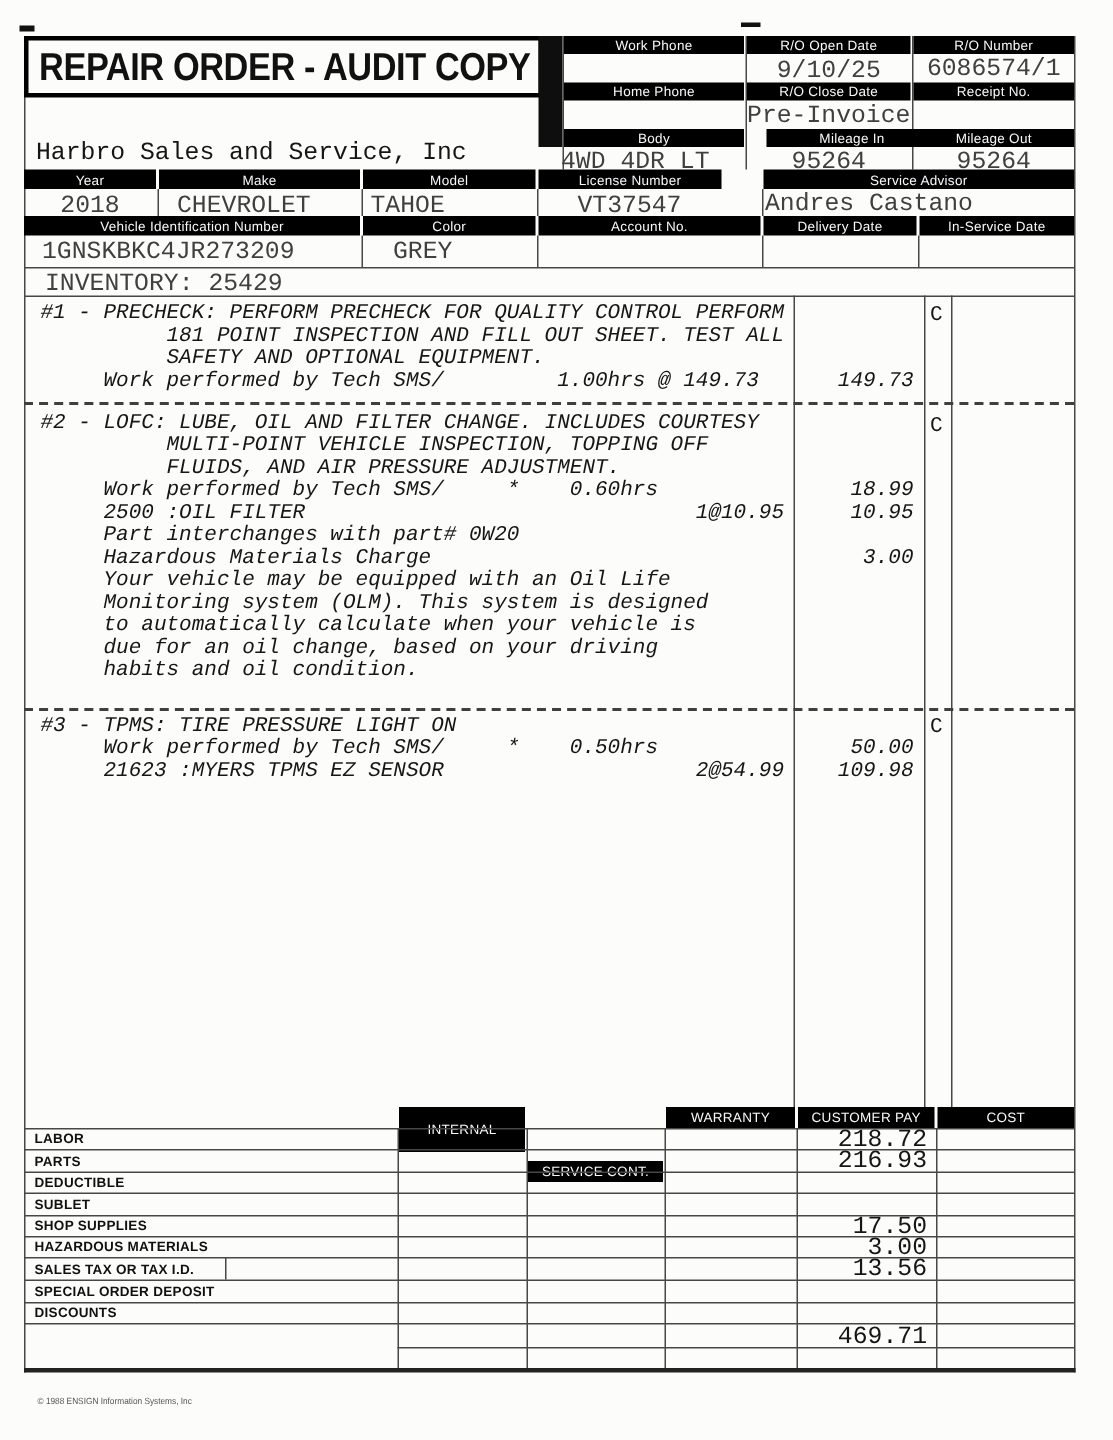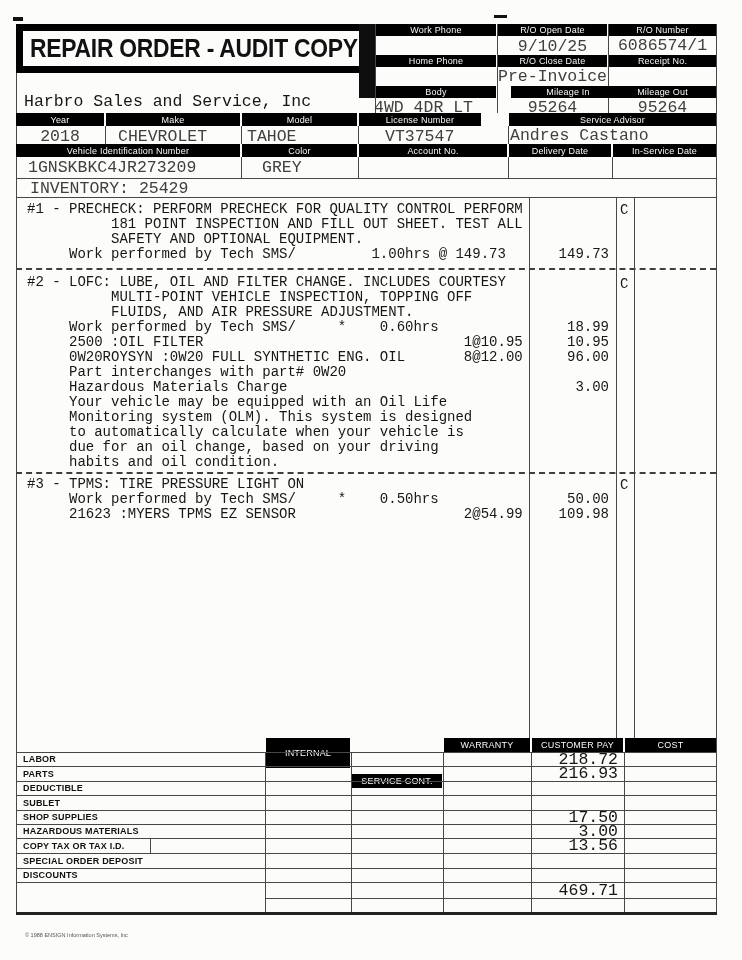--- a/index.html
+++ b/index.html
@@ -7,28 +7,28 @@
         font-family:"Liberation Sans",sans-serif;}
   .vline{position:absolute;width:1px;background:#474747;}
   .hline{position:absolute;height:1px;background:#474747;}
   .hline.thick{height:3px;background:#222;}
   .dash{position:absolute;height:0;border-top:2px dashed #3f3f3f;}
   .bar{position:absolute;background:#000000;color:#f8f8f8;font-size:9px;letter-spacing:.2px;
        display:flex;align-items:center;justify-content:center;white-space:nowrap;}
   .val{position:absolute;font-family:"Liberation Mono","DejaVu Sans Mono",monospace;
        font-size:16.5px;color:#404040;white-space:pre;line-height:18px;}
   .center{text-align:center;}
-  .titlebox{position:absolute;left:16px;top:24px;width:340px;height:35px;border:7px solid #000000;}
+  .titlebox{position:absolute;left:16px;top:24px;width:340px;height:35px;border:3px solid #000000;}
   .title{position:absolute;left:7px;top:2px;font-size:26px;font-weight:bold;color:#111;
          white-space:nowrap;transform:scaleX(.88);transform-origin:0 50%;letter-spacing:-.3px;}
   .addr{position:absolute;left:24px;top:61px;font-family:"Liberation Mono","DejaVu Sans Mono",monospace;
         font-size:16.5px;line-height:16.5px;color:#161616;white-space:pre;}
   .corner-bar{position:absolute;left:359px;top:24px;width:16px;height:74px;background:#0e0e0e;}
   .job{position:absolute;left:27px;width:586px;font-family:"Liberation Mono","DejaVu Sans Mono",monospace;
-       font-size:14px;line-height:15px;color:#161616;}
+       font-size:14px;line-height:15px;color:#161616;font-style:italic;}
   .jl{display:flex;}
   .jt{white-space:pre;width:502px;flex:none;}
   .ja{flex:1;text-align:right;padding-right:4px;white-space:pre;}
   .cflag{position:absolute;left:620px;font-family:"Liberation Mono","DejaVu Sans Mono",monospace;
          font-size:14px;color:#161616;}
   .tlabel{position:absolute;left:16px;width:249px;font-size:9px;font-weight:bold;color:#101010;
           display:flex;align-items:center;padding-left:7px;box-sizing:border-box;letter-spacing:.2px;}
   .tamt{position:absolute;left:532px;width:86px;text-align:right;
         font-family:"Liberation Mono","DejaVu Sans Mono",monospace;font-size:16.5px;
         line-height:15px;color:#161616;white-space:pre;}
@@ -156,24 +156,20 @@
       </div>
     <div class="jl">
         <span class="jt">     Work performed by Tech SMS/     *    0.60hrs</span>
         <span class="ja">18.99</span>
       </div>
     <div class="jl">
         <span class="jt">     2500 :OIL FILTER                               1@10.95</span>
         <span class="ja">10.95</span>
       </div>
     <div class="jl">
-        <span class="jt">     0W20ROYSYN :0W20 FULL SYNTHETIC ENG. OIL       8@12.00</span>
-        <span class="ja">96.00</span>
-      </div>
-    <div class="jl">
         <span class="jt">     Part interchanges with part# 0W20</span>
         <span class="ja"></span>
       </div>
     <div class="jl">
         <span class="jt">     Hazardous Materials Charge</span>
         <span class="ja">3.00</span>
       </div>
     <div class="jl">
         <span class="jt">     Your vehicle may be equipped with an Oil Life</span>
         <span class="ja"></span>
@@ -238,21 +234,21 @@
   <div class="hline" style="left:16px;top:868px;width:700px;"></div>
   <div class="hline" style="left:16px;top:882px;width:700px;"></div>
   <div class="hline" style="left:265px;top:898px;width:451px;"></div>
 
   <div class="tlabel" style="top:752px;height:14px;">LABOR</div>
   <div class="tlabel" style="top:766px;height:15px;">PARTS</div>
   <div class="tlabel" style="top:781px;height:14px;">DEDUCTIBLE</div>
   <div class="tlabel" style="top:795px;height:15px;">SUBLET</div>
   <div class="tlabel" style="top:810px;height:14px;">SHOP SUPPLIES</div>
   <div class="tlabel" style="top:824px;height:14px;">HAZARDOUS MATERIALS</div>
-  <div class="tlabel" style="top:838px;height:15px;">COPY TAX OR TAX I.D.</div>
+  <div class="tlabel" style="top:838px;height:15px;">SALES TAX OR TAX I.D.</div>
   <div class="tlabel" style="top:853px;height:15px;">SPECIAL ORDER DEPOSIT</div>
   <div class="tlabel" style="top:868px;height:14px;text-align:right;">DISCOUNTS</div>
 
   <div class="tamt" style="top:752px;">218.72</div>
   <div class="tamt" style="top:766px;">216.93</div>
   <div class="tamt" style="top:781px;"></div>
   <div class="tamt" style="top:795px;"></div>
   <div class="tamt" style="top:810px;">17.50</div>
   <div class="tamt" style="top:824px;">3.00</div>
   <div class="tamt" style="top:838px;">13.56</div>

